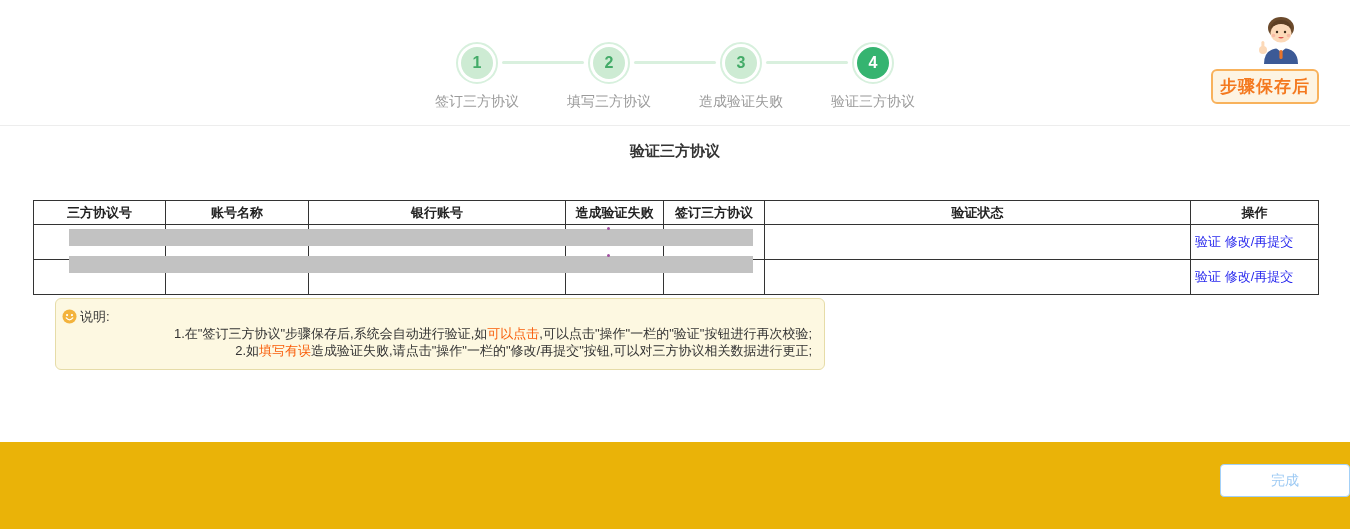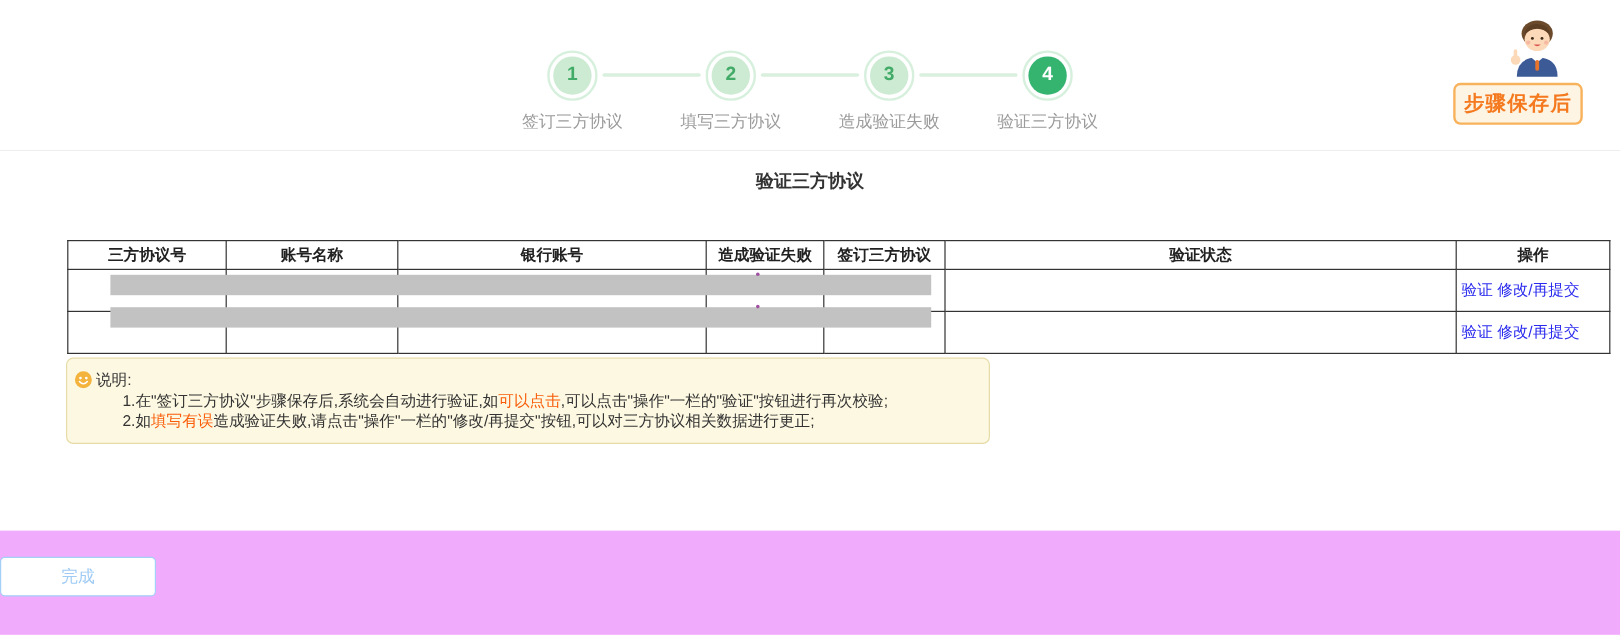--- a/index.html
+++ b/index.html
@@ -32,50 +32,50 @@
     border:2px solid #f8b express25c; }
   .helper-badge { border:2px solid #f8b25c; border-radius:6px; padding:4px 7px;
     font-size:17px; font-weight:bold; color:#f4791f; letter-spacing:1px;
     cursor:pointer; white-space:nowrap; }
 
   
   .main { position:relative; width:1350px; height:316px; background:#fff; }
   .page-title { position:absolute; top:16px; left:0; width:100%;
     text-align:center; font-size:15px; font-weight:bold; color:#333; }
 
-  .table-wrap { position:absolute; top:74px; left:33px; width:1285px;margin-left:23px; }
+  .table-wrap { position:absolute; top:74px; left:33px; width:1285px; }
   table { border-collapse:collapse; table-layout:fixed; width:1285px;
     font-size:13px; color:#222; }
   th, td { border:1px solid #333; padding:0 4px; overflow:hidden;
     white-space:nowrap; }
   th { height:24px; font-weight:bold; text-align:center; }
   td { height:35px; }
   .col1{width:132px}.col2{width:143px}.col3{width:257px}.col4{width:98px}
   .col5{width:101px}.col6{width:426px}.col7{width:128px}
   .op-link { color:#2a2aee; text-decoration:none; cursor:pointer; }
   .redact-bar { position:absolute; left:36px; width:684px; height:17px;
     background:#c2c2c2; }
   .redact-bar.r1 { top:29px; } .redact-bar.r2 { top:56px; }
   .tiny-dot { position:absolute; left:574px; width:3px; height:3px;
     background:#a050a0; border-radius:50%; }
   .tiny-dot.d1 { top:27px; } .tiny-dot.d2 { top:54px; }
 
   
   .note { position:absolute; top:172px; left:55px; width:770px;
     background:#fdf8e1; border:1px solid #e6dca8; border-radius:6px;
-    padding:9px 12px 10px 6px; font-size:13px; color:#333; line-height:17px; }
+    padding:9px 12px 10px 6px; font-size:13px; color:#333; line-height:17px;text-align:right; }
   .note-head { display:flex; align-items:flex-start; }
   .note-title { font-weight:normal; }
   .smiley { width:15px; height:15px; margin:1px 3px 0 0; flex:0 0 auto; }
   .note-lines { padding-left:40px; }
   .note-em { color:#f95d0a; }
 
   
-  .footer { width:1350px; height:87px; background:#f0abfc; display:flex;
-    justify-content:flex-start; align-items:flex-start; }
+  .footer { width:1350px; height:87px; background:#eab308; display:flex;
+    justify-content:flex-end; align-items:flex-start; }
   .finish-btn { margin-top:22px; width:130px; height:33px; background:#fff;
     border:1px solid #a3d0f7; border-radius:4px; color:#9fcbf4;
     font-size:14px; cursor:pointer; font-family:inherit; }
 </style>
 </head>
 <body>
 
 <div class="header">
   <div class="stepper">
 

